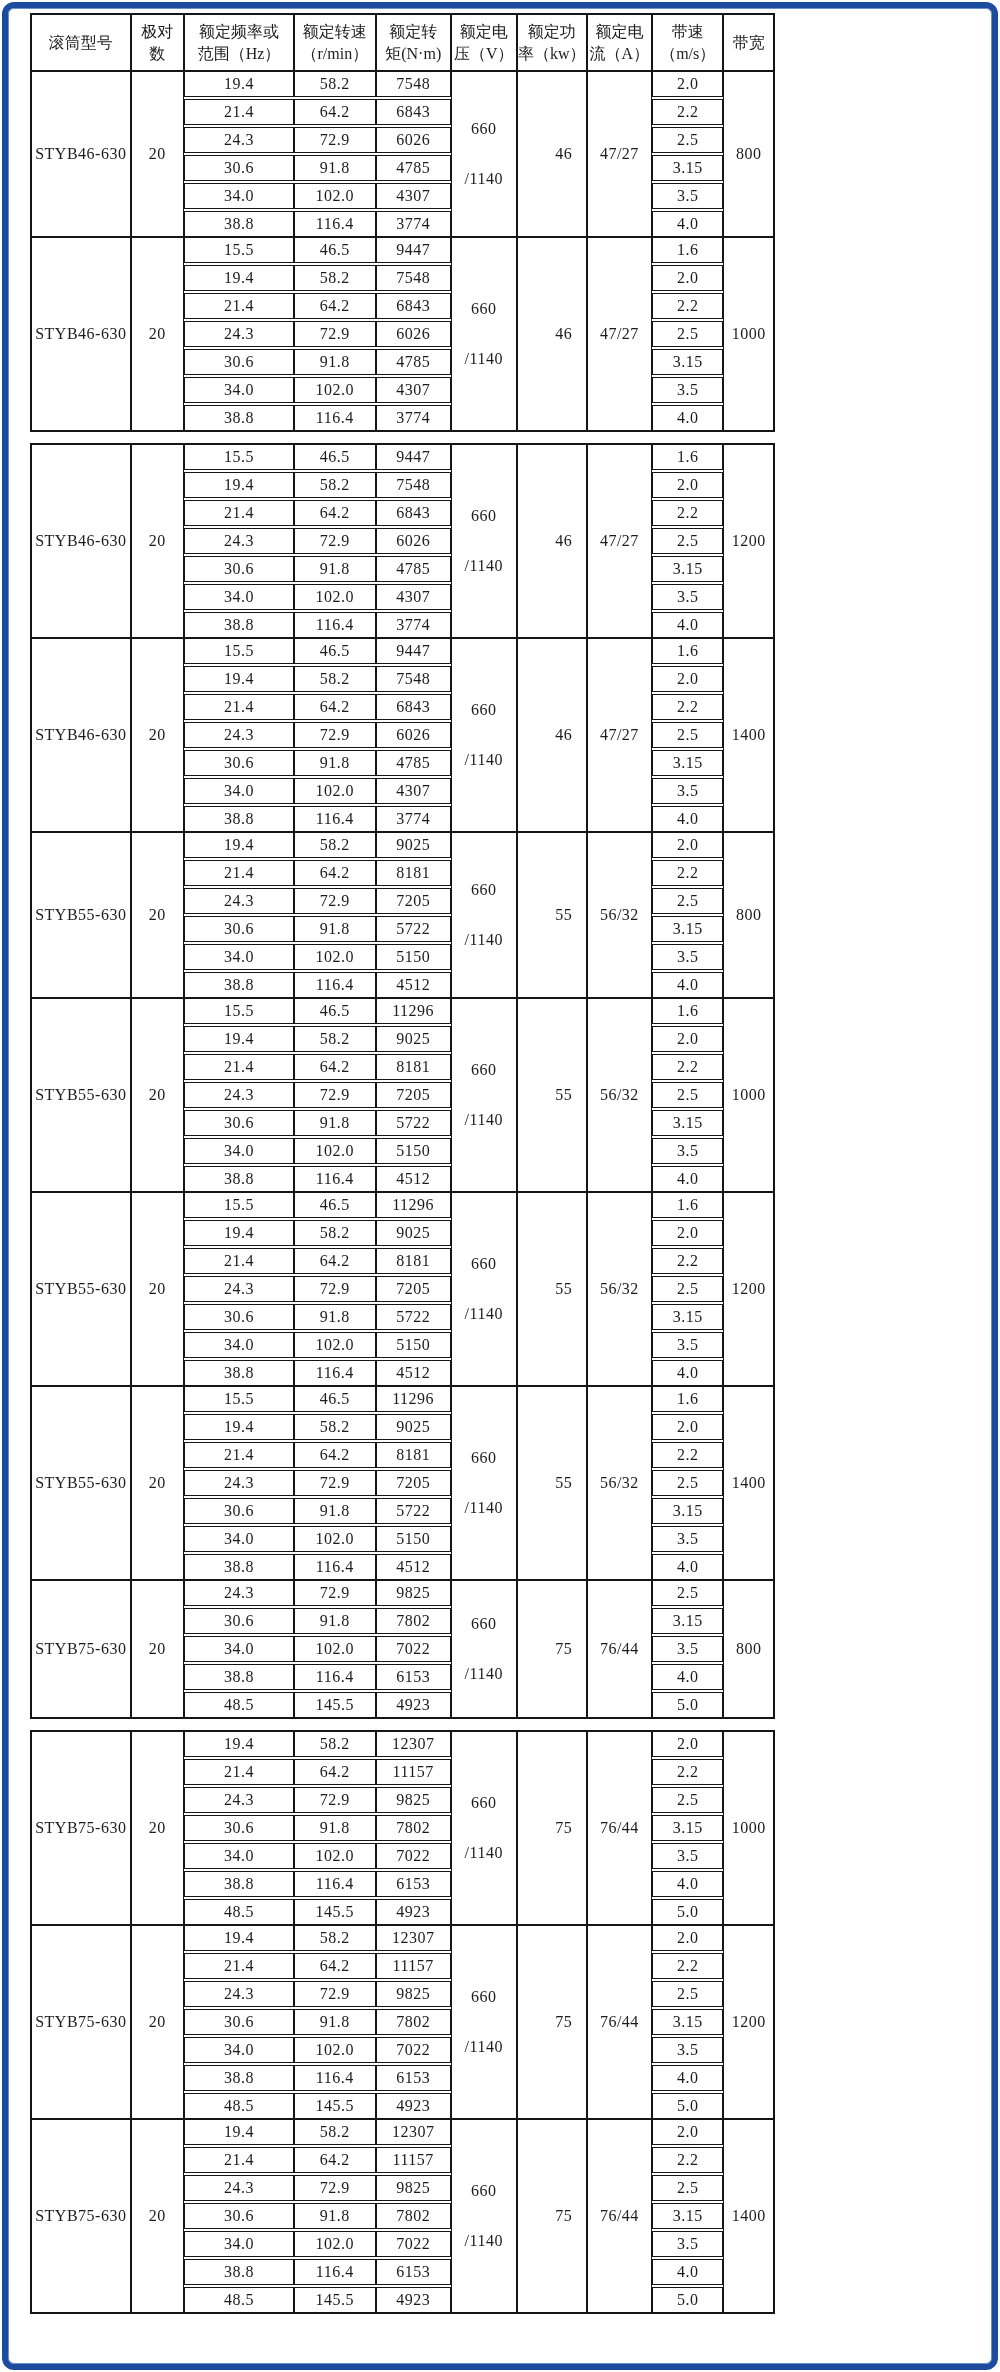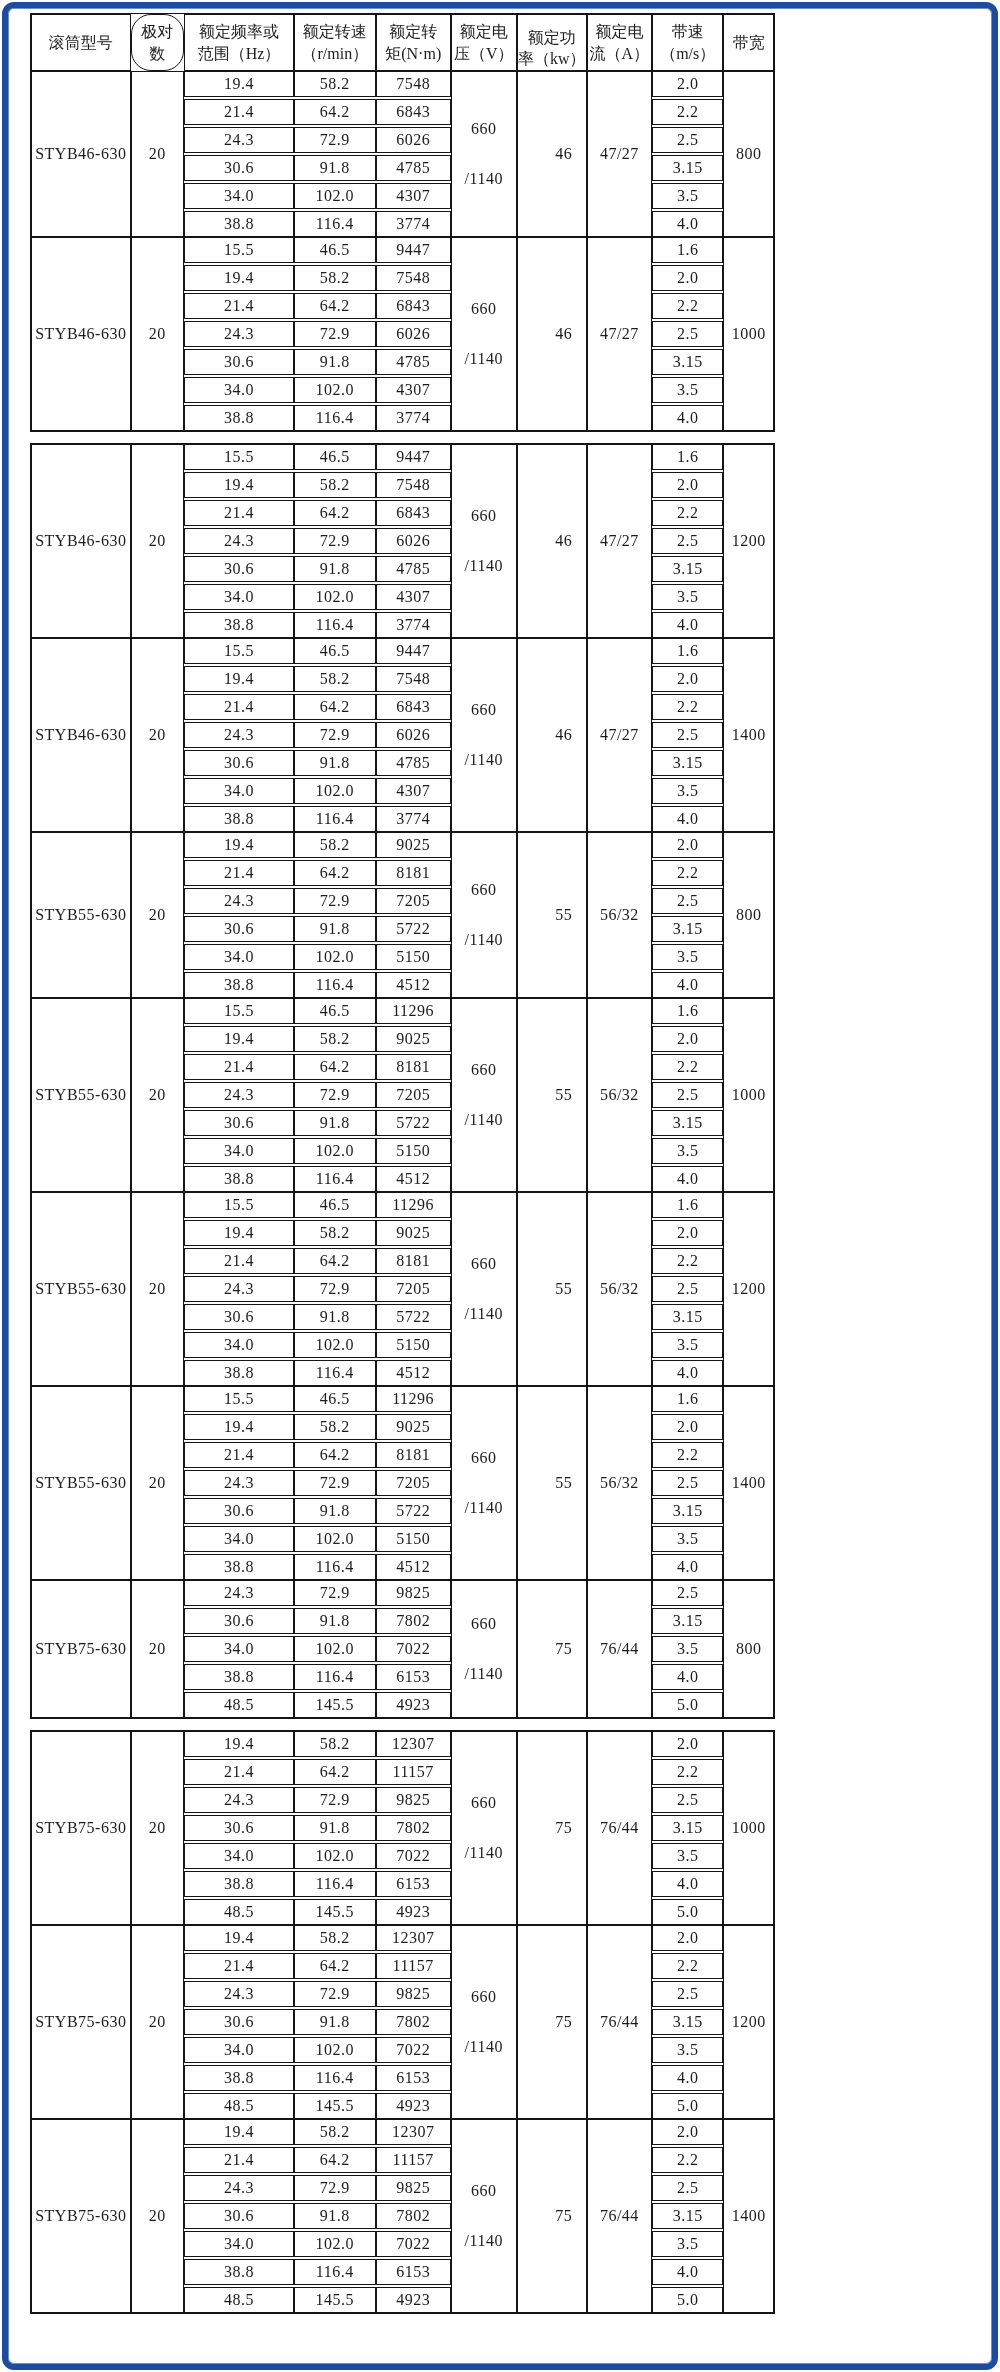--- a/index.html
+++ b/index.html
@@ -110,41 +110,41 @@
 <body>
 
 <div class="page">
   <div class="page-frame"></div>
   <div class="tables" id="tables">
       <div class="section">
         <div class="header-row">
           <div class="header-cell" style="grid-column: 1;">
             <div>滚筒型号</div>
           </div>
-          <div class="header-cell" style="grid-column: 2; border-radius: 20px;">
+          <div class="header-cell" style="grid-column: 2;">
             <div>极对</div>
             <div>数</div>
           </div>
           <div class="header-cell" style="grid-column: 3;">
             <div>额定频率或</div>
             <div>范围（Hz）</div>
           </div>
           <div class="header-cell" style="grid-column: 4;">
             <div>额定转速</div>
             <div>（r/min）</div>
           </div>
           <div class="header-cell" style="grid-column: 5;">
             <div>额定转</div>
             <div>矩(N·m)</div>
           </div>
           <div class="header-cell" style="grid-column: 6;">
             <div>额定电</div>
             <div>压（V）</div>
           </div>
-          <div class="header-cell" style="grid-column: 7; justify-content: flex-end;">
+          <div class="header-cell" style="grid-column: 7;">
             <div>额定功</div>
             <div>率（kw）</div>
           </div>
           <div class="header-cell" style="grid-column: 8;">
             <div>额定电</div>
             <div>流（A）</div>
           </div>
           <div class="header-cell" style="grid-column: 9;">
             <div>带速</div>
             <div>（m/s）</div>

